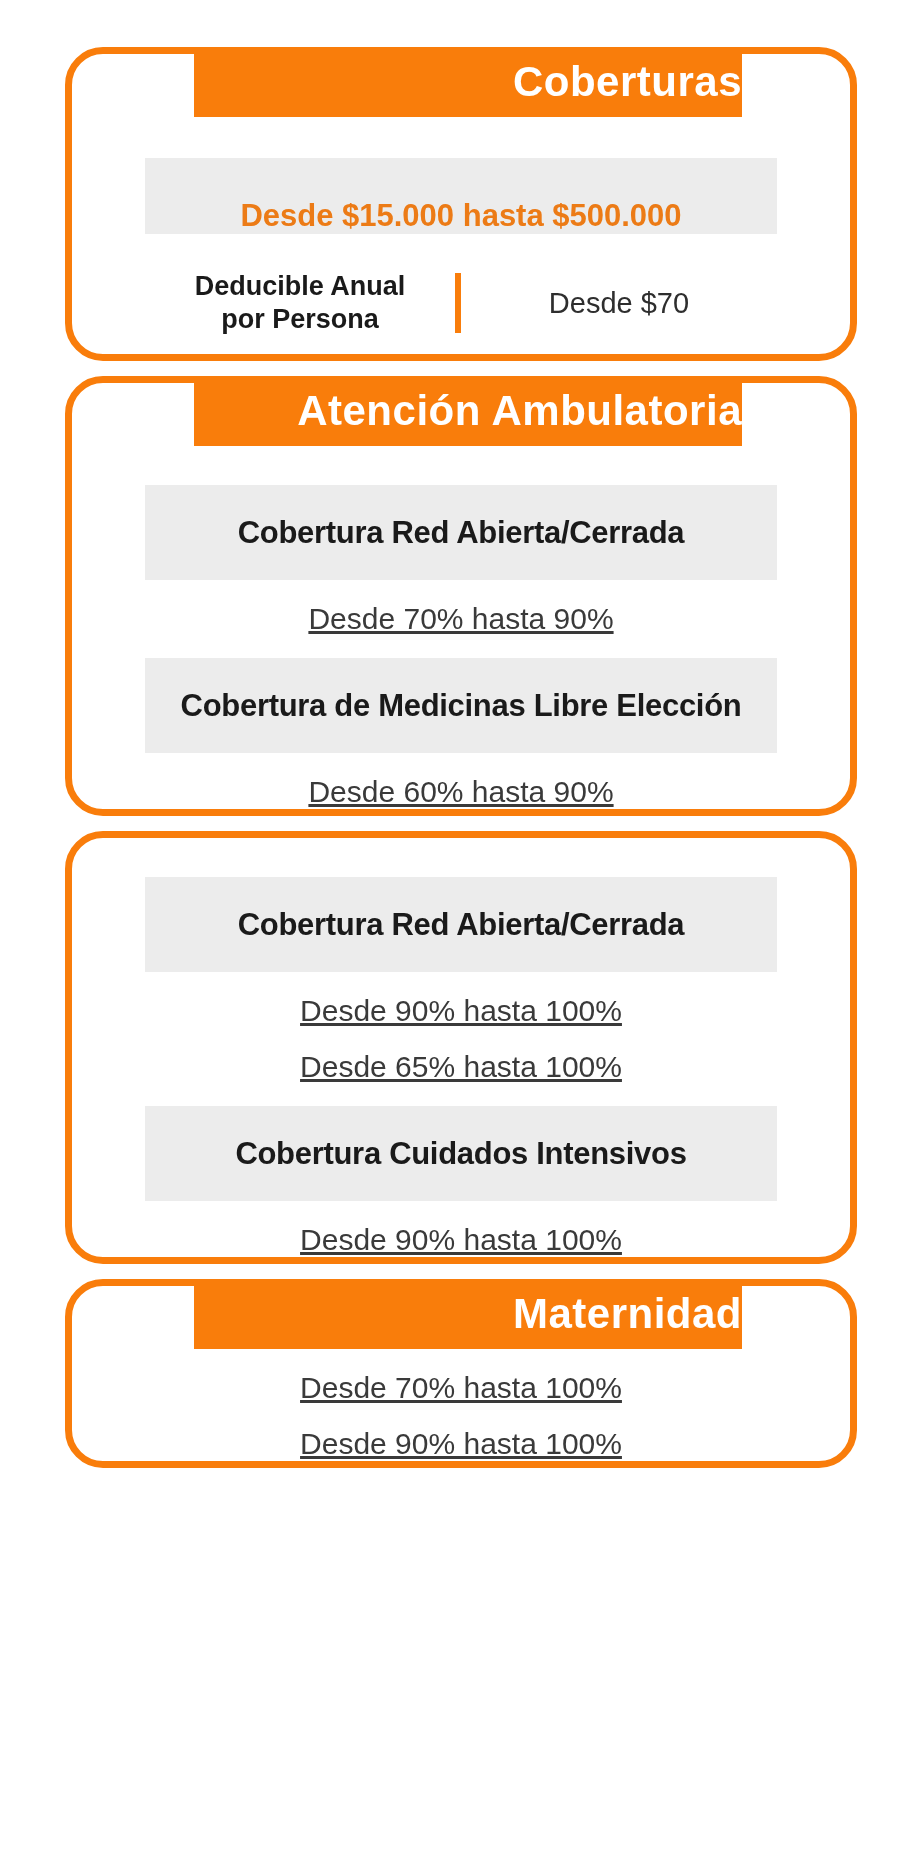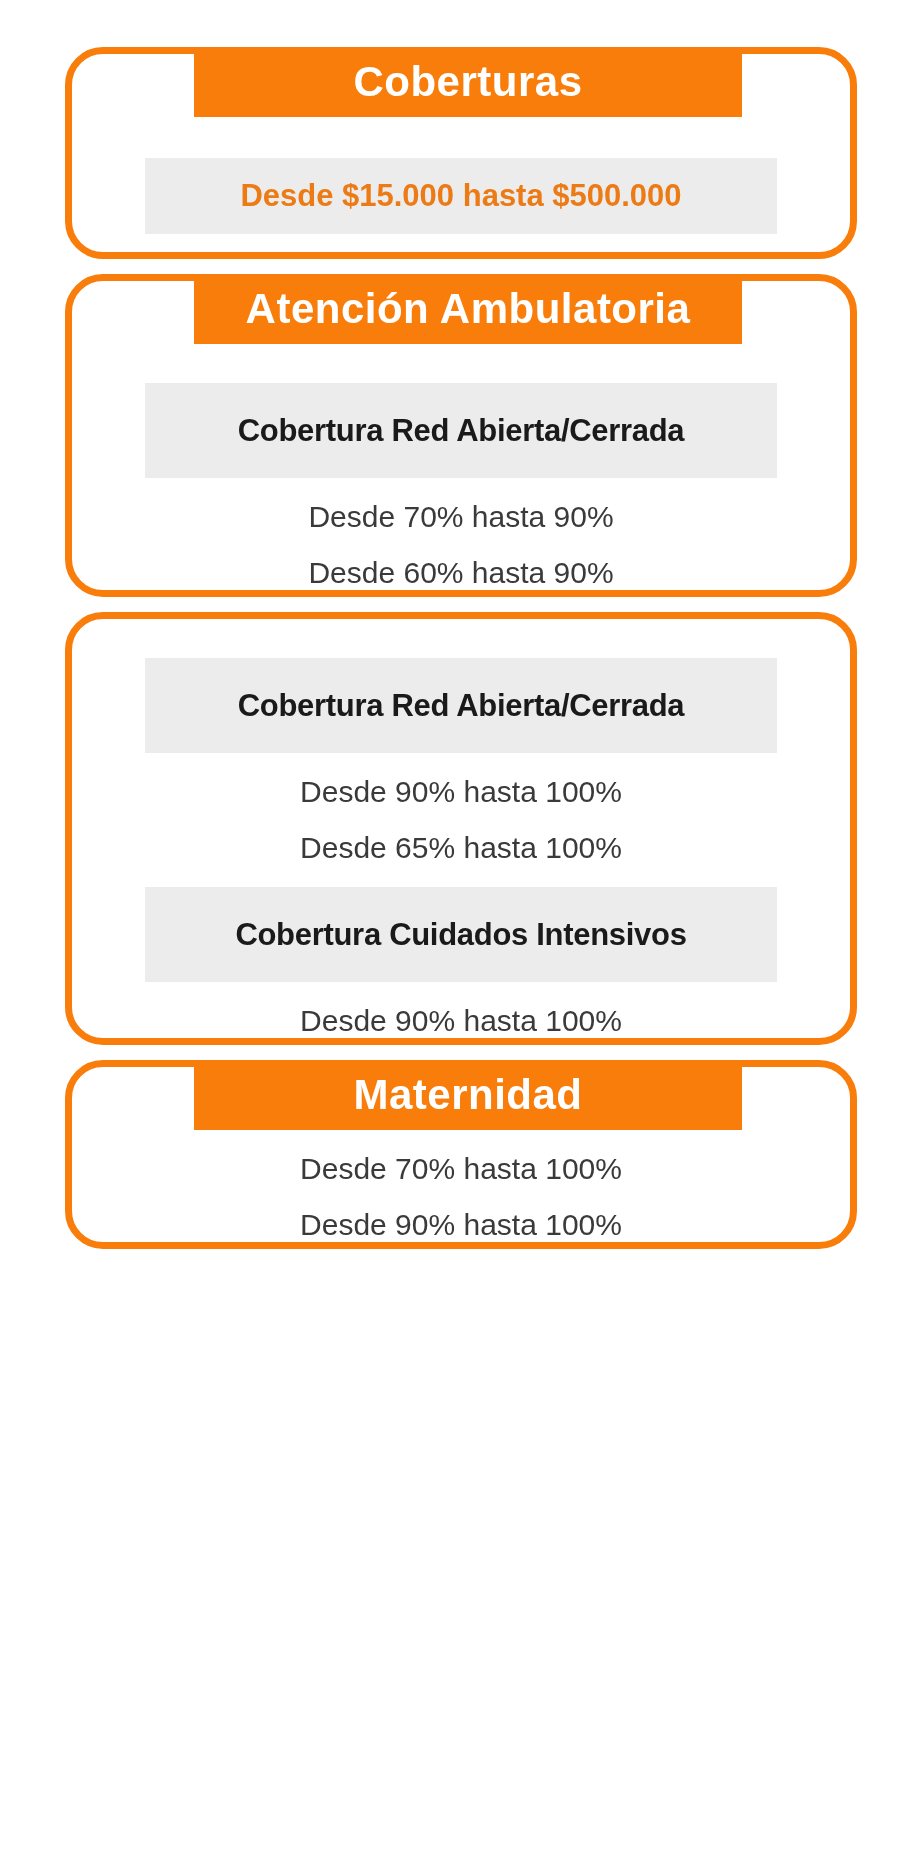--- a/index.html
+++ b/index.html
@@ -25,21 +25,21 @@
     border-radius: 38px;
     background: #ffffff;
   }
   .band {
     width: 548px;
     height: 70px;
     margin: -7px 0 0 122px;
     background: #F97D0B;
     display: flex;
     align-items: center;
-    justify-content: center;
+    justify-content: flex-end;
   }
   .band span {
     color: #ffffff;
     font-weight: bold;
     font-size: 42px;
     letter-spacing: 0.5px;
     white-space: nowrap;
   }
   .cov-box {
     width: 632px;
@@ -49,20 +49,21 @@
     display: flex;
     align-items: center;
     justify-content: center;
   }
   .cov-box.first {
     margin-top: 39px;
   }
   .card-1 .cov-box.first {
     margin-top: 41px;
     height: 76px;
+    align-items: flex-end;
   }
   .cov-label {
     font-weight: bold;
     font-size: 31px;
     letter-spacing: -0.3px;
     color: #1A1A1A;
     white-space: nowrap;
   }
   .cov-amount {
     font-weight: bold;
@@ -71,20 +72,21 @@
     white-space: nowrap;
   }
   .range {
     margin-top: 21px;
     height: 35px;
     line-height: 35px;
     text-align: center;
     font-size: 30px;
     color: #3A3A3A;
     white-space: nowrap;
+    text-decoration: underline;
   }
   .card { }
   .card-1 { padding-bottom: 18px; }
 
   .deductible-row {
     margin-top: 36px;
     padding: 0 73px;
     display: flex;
     align-items: center;
   }
@@ -116,30 +118,41 @@
 
 <div class="page">
 
   <section class="card card-1">
     <div class="band">
       <span>Coberturas</span>
     </div>
     <div class="cov-box first">
       <span class="cov-amount">Desde $15.000 hasta $500.000</span>
     </div>
+    <div class="deductible-row">
+      <div class="deductible-label">
+        <span>Deducible Anual</span>
+        <span>por Persona</span>
+      </div>
+      <div class="vdivider"></div>
+      <div class="deductible-value">Desde $70</div>
+    </div>
   </section>
 
   <section class="card">
     <div class="band">
       <span>Atención Ambulatoria</span>
     </div>
     <div class="cov-box first">
       <span class="cov-label">Cobertura Red Abierta/Cerrada</span>
     </div>
     <div class="range">Desde 70% hasta 90%</div>
+    <div class="cov-box">
+      <span class="cov-label">Cobertura de Medicinas Libre Elección</span>
+    </div>
     <div class="range">Desde 60% hasta 90%</div>
   </section>
 
   <section class="card">
     <div class="cov-box first">
       <span class="cov-label">Cobertura Red Abierta/Cerrada</span>
     </div>
     <div class="range">Desde 90% hasta 100%</div>
     <div class="range">Desde 65% hasta 100%</div>
     <div class="cov-box">

